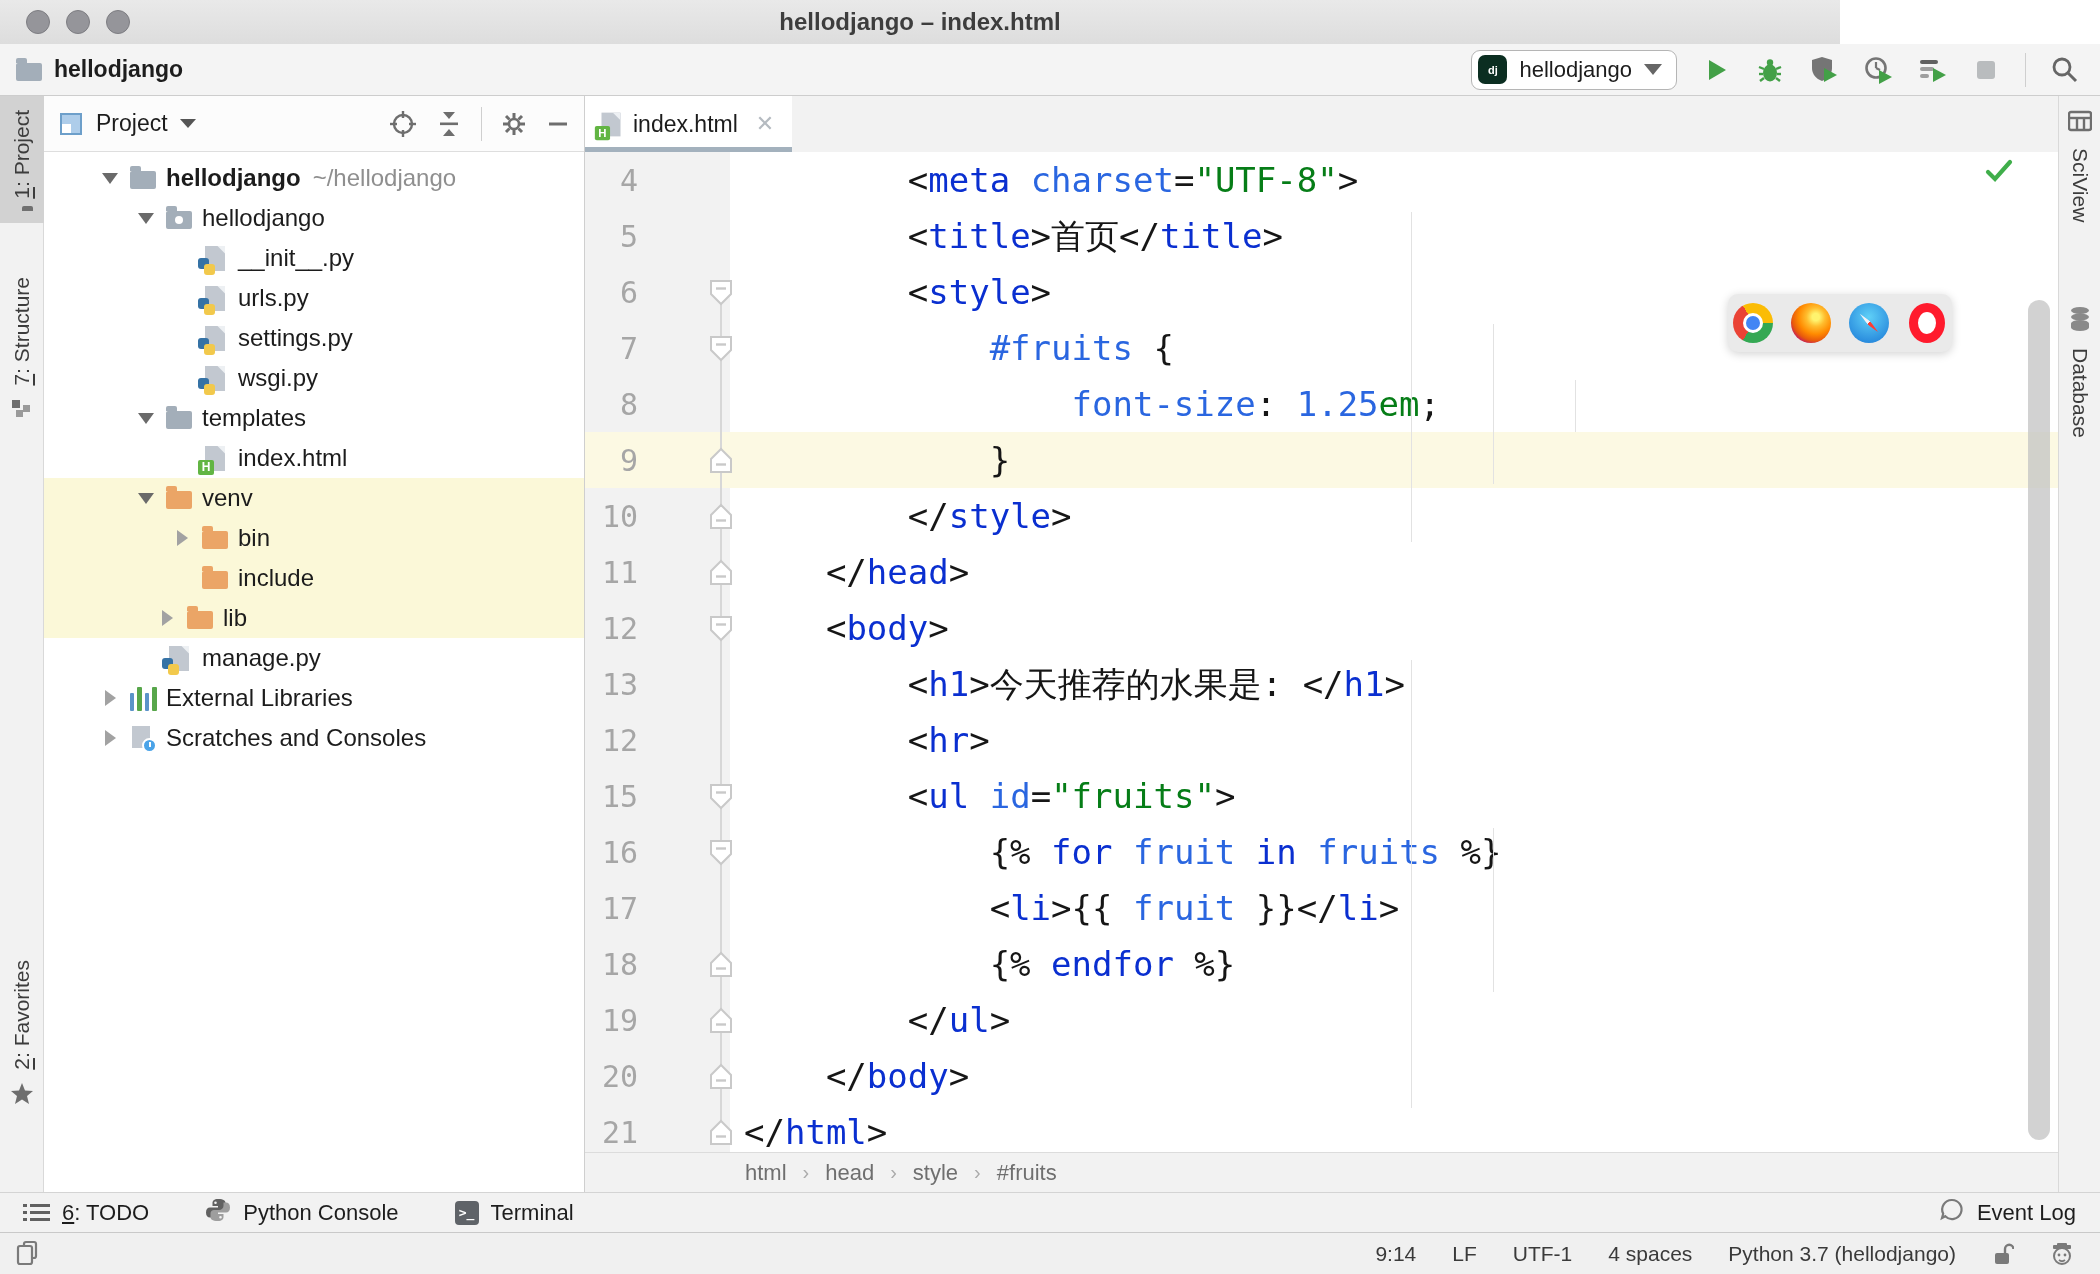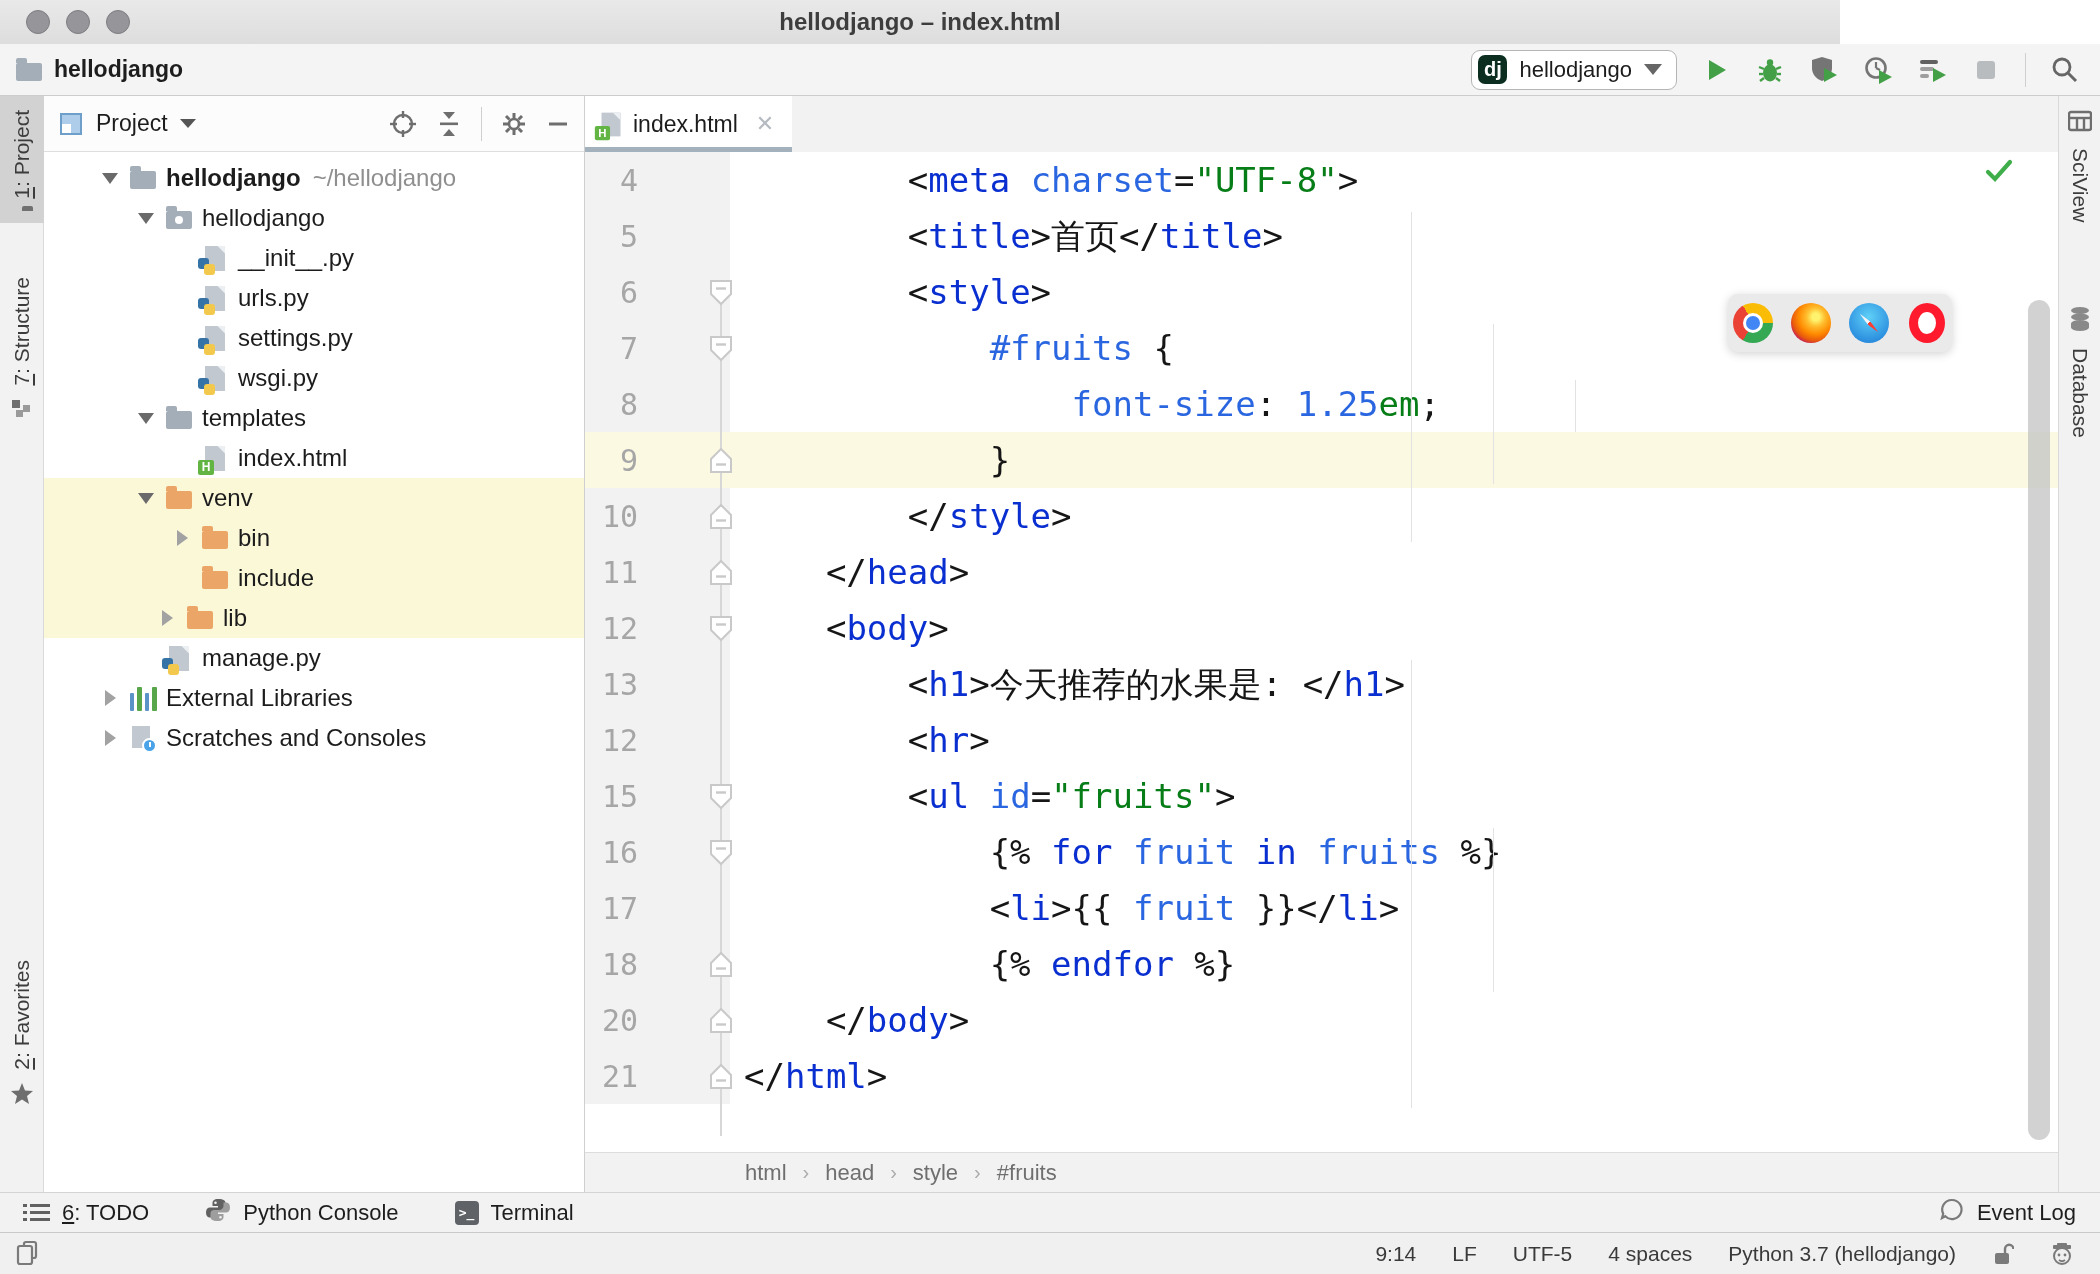--- a/index.html
+++ b/index.html
@@ -14,21 +14,21 @@
   .wtitle{width:100%;text-align:center;font-size:24px;font-weight:600;color:#3d3d3d;}
   
   .toolbar{position:absolute;left:0;top:44px;width:2100px;height:52px;background:#f4f4f4;
     border-bottom:1px solid #cdcdcd;box-sizing:border-box;display:flex;align-items:center;}
   .tb-left{display:flex;align-items:center;gap:12px;padding-left:16px;}
   .tb-proj{font-size:23px;font-weight:700;color:#1d1d1d;}
   .tb-right{margin-left:auto;display:flex;align-items:center;gap:24px;padding-right:20px;}
   .combo{display:flex;align-items:center;gap:12px;background:#fff;border:1px solid #b5b5b5;
     border-radius:9px;height:40px;padding:0 14px 0 6px;box-sizing:border-box;}
   .dj-badge{width:29px;height:29px;border-radius:7px;background:#0b2e21;color:#fff;
-    font-size:20px;font-weight:700;display:flex;align-items:center;justify-content:center;}
+    font-size:11px;font-weight:700;display:flex;align-items:center;justify-content:center;}
   .combo-name{font-size:22px;color:#1c1c1c;}
   .combo-caret{width:0;height:0;border-left:9px solid transparent;border-right:9px solid transparent;border-top:11px solid #666;}
   .tbicon{width:30px;height:30px;display:flex;align-items:center;justify-content:center;}
   .tb-sep{width:1px;height:34px;background:#cfcfcf;}
   
   .stripe{position:absolute;top:96px;height:1096px;width:44px;background:#f2f2f2;box-sizing:border-box;}
   .stripe.left{left:0;border-right:1px solid #d9d9d9;display:flex;flex-direction:column;align-items:center;}
   .stripe.right{left:2058px;width:42px;border-left:1px solid #d9d9d9;display:flex;flex-direction:column;align-items:center;}
   .stab{display:flex;flex-direction:column;align-items:center;padding:14px 0 12px;width:44px;}
   .stab.selected{background:#d2d2d2;}
@@ -597,20 +597,30 @@
               <span class="lno">18</span>
               <span class="fold"><svg width="24" height="27">
                   <polygon points="2,25 22,25 22,12 12,2 2,12" fill="#fff" stroke="#c9c9c9" stroke-width="2"></polygon>
                   <line x1="7" y1="17.5" x2="17" y2="17.5" stroke="#c9c9c9" stroke-width="2.4"></line>
                 </svg></span>
             </div>
             <div class="codeline"><span class="s-ink">            </span><span class="s-ink">{% </span><span class="s-b1">endfor</span><span class="s-ink"> %}</span></div>
           </div>
           <div class="crow">
             <div class="gut">
+              <span class="lno">19</span>
+              <span class="fold"><svg width="24" height="27">
+                  <polygon points="2,25 22,25 22,12 12,2 2,12" fill="#fff" stroke="#c9c9c9" stroke-width="2"></polygon>
+                  <line x1="7" y1="17.5" x2="17" y2="17.5" stroke="#c9c9c9" stroke-width="2.4"></line>
+                </svg></span>
+            </div>
+            <div class="codeline"><span class="s-ink">        </span><span class="s-ink">&lt;/</span><span class="s-b1">ul</span><span class="s-ink">&gt;</span></div>
+          </div>
+          <div class="crow">
+            <div class="gut">
               <span class="lno">20</span>
               <span class="fold"><svg width="24" height="27">
                   <polygon points="2,25 22,25 22,12 12,2 2,12" fill="#fff" stroke="#c9c9c9" stroke-width="2"></polygon>
                   <line x1="7" y1="17.5" x2="17" y2="17.5" stroke="#c9c9c9" stroke-width="2.4"></line>
                 </svg></span>
             </div>
             <div class="codeline"><span class="s-ink">    </span><span class="s-ink">&lt;/</span><span class="s-b1">body</span><span class="s-ink">&gt;</span></div>
           </div>
           <div class="crow">
             <div class="gut">
@@ -668,21 +678,21 @@
     </div>
 
   <div class="status-bar">
     <svg width="28" height="28">
       <rect x="4" y="6" width="14" height="18" rx="2" fill="none" stroke="#7a7a7a" stroke-width="2.2"></rect>
       <path d="M10 6 V4 a2 2 0 0 1 2-2 h8 a2 2 0 0 1 2 2 v12 a2 2 0 0 1 -2 2 h-2" fill="none" stroke="#7a7a7a" stroke-width="2.2"></path>
     </svg>
     <div class="sb-right" id="status-items">
         <span>9:14</span>
         <span>LF</span>
-        <span>UTF-5</span>
+        <span>UTF-1</span>
         <span>4 spaces</span>
         <span>Python 3.7 (hellodjango)</span>
       <svg width="22" height="26">
         <rect x="3" y="12" width="14" height="11" rx="2" fill="#7a7a7a"></rect>
         <path d="M13 12 V8 a4.2 4.2 0 0 1 8.4 0" fill="none" stroke="#7a7a7a" stroke-width="2.4"></path>
       </svg>
       <svg width="24" height="26">
         <circle cx="12" cy="15" r="8" fill="none" stroke="#7a7a7a" stroke-width="2"></circle>
         <rect x="3" y="4" width="18" height="4" rx="1" fill="#7a7a7a"></rect>
         <rect x="7" y="2" width="10" height="5" rx="1" fill="#7a7a7a"></rect>

